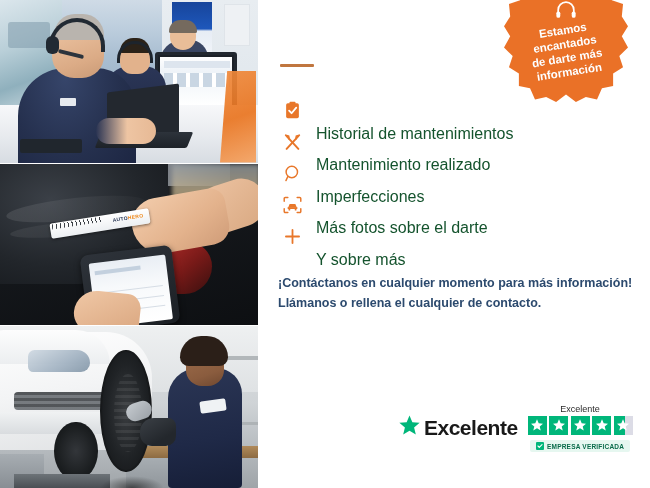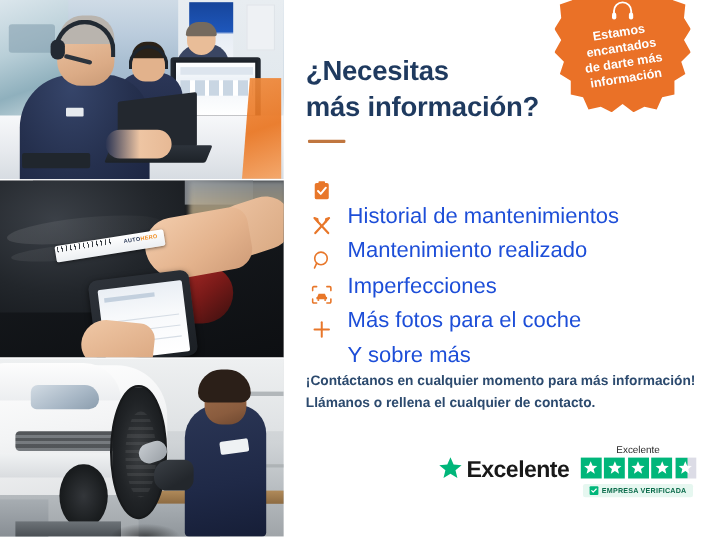--- a/index.html
+++ b/index.html
@@ -385,22 +385,22 @@
   .feat {
     display: flex; align-items: center;
     height: 31.5px;
   }
   .feat .ic {
     width: 28px; flex: 0 0 28px;
     display: flex; align-items: center; justify-content: center;
     margin-right: 10px;
   }
   .feat .lbl {
-    color: #1d4ed8;
-    font-size: 20px;
+    color: #14532d;
+    font-size: 16px;
     line-height: 1;
     margin-top: 46px;
   }
 
   
   .contact {
     margin-top: 20px;
     color: #2c4a6e;
     font-size: 12.5px;
     line-height: 1.65;
@@ -527,24 +527,20 @@
       <div class="glove2"></div>
       <div class="glove"></div>
       <div class="lift"></div>
       <div class="shadow"></div>
     </div>
 
   </div>
 
   <div class="content">
 
-    <h1 class="headline">
-      <span>¿Necesitas</span><br>
-      <span>más información?</span>
-    </h1>
     <div class="divider"></div>
 
     <div class="badge">
       <div class="burst"></div>
       <span class="headset-icon">
         <svg viewBox="0 0 24 22" width="22" height="20" fill="none" stroke="#ffffff" stroke-width="1.9" stroke-linecap="round">
           <path d="M3.4 13.5V11a8.6 8.6 0 0 1 17.2 0v2.5"></path>
           <rect x="1.4" y="12.6" width="4.3" height="7" rx="2.1" fill="#ffffff" stroke="none"></rect>
           <rect x="18.3" y="12.6" width="4.3" height="7" rx="2.1" fill="#ffffff" stroke="none"></rect>
         </svg>
@@ -598,21 +594,21 @@
             <path d="M1.4 5.6V2.6a1.2 1.2 0 0 1 1.2-1.2h3"></path>
             <path d="M20.6 5.6V2.6a1.2 1.2 0 0 0-1.2-1.2h-3"></path>
             <path d="M1.4 14.4v3a1.2 1.2 0 0 0 1.2 1.2h3"></path>
             <path d="M20.6 14.4v3a1.2 1.2 0 0 1-1.2 1.2h-3"></path>
             <path d="M5.4 12.4h11.2v2.2H5.4z" fill="#e8772a" stroke="none"></path>
             <path d="M6.2 12.2l1.5-3.4h6.6l1.5 3.4z" fill="#e8772a" stroke="none"></path>
             <circle cx="7.4" cy="15.4" r="1.1" fill="#e8772a" stroke="none"></circle>
             <circle cx="14.6" cy="15.4" r="1.1" fill="#e8772a" stroke="none"></circle>
           </svg>
         </span>
-        <span class="lbl">Más fotos para el coche</span>
+        <span class="lbl">Más fotos sobre el darte</span>
       </div>
 
       <div class="feat">
         <span class="ic">
           <svg viewBox="0 0 22 22" width="19" height="19" stroke="#e8772a" stroke-width="2.1" stroke-linecap="round">
             <path d="M11 3.4v15.2"></path>
             <path d="M3.4 11h15.2"></path>
           </svg>
         </span>
         <span class="lbl">Y sobre más</span>

